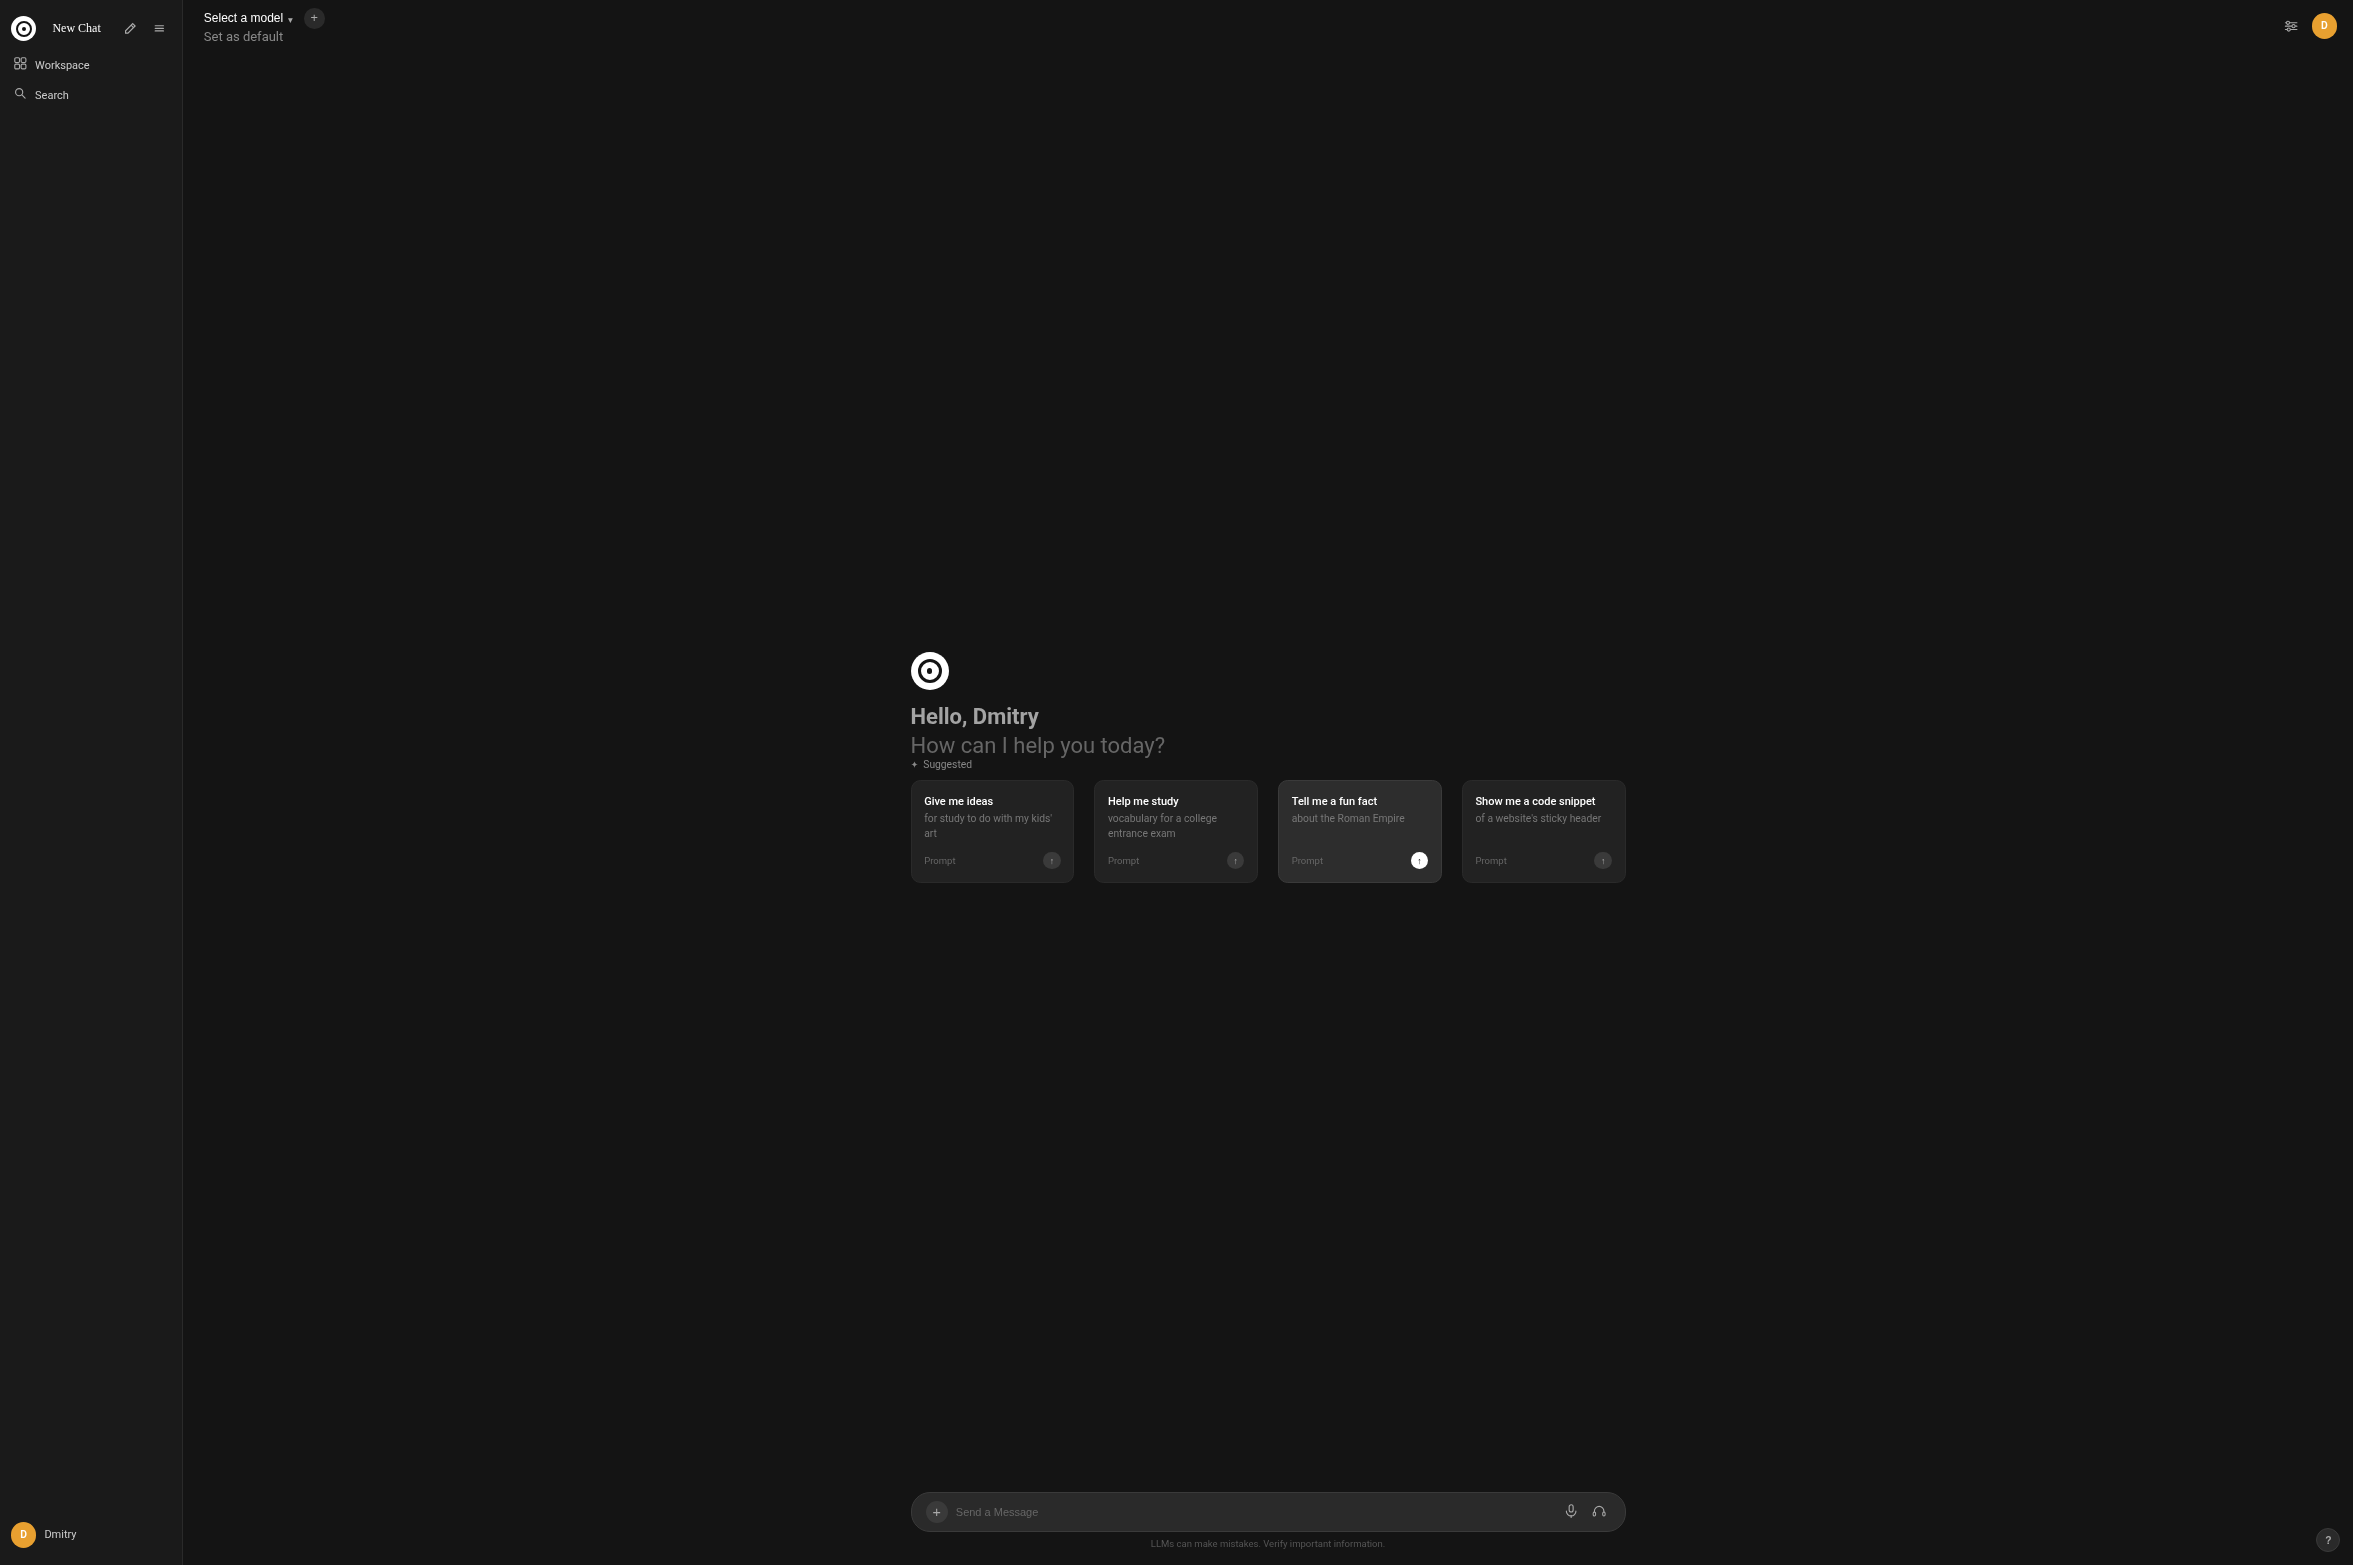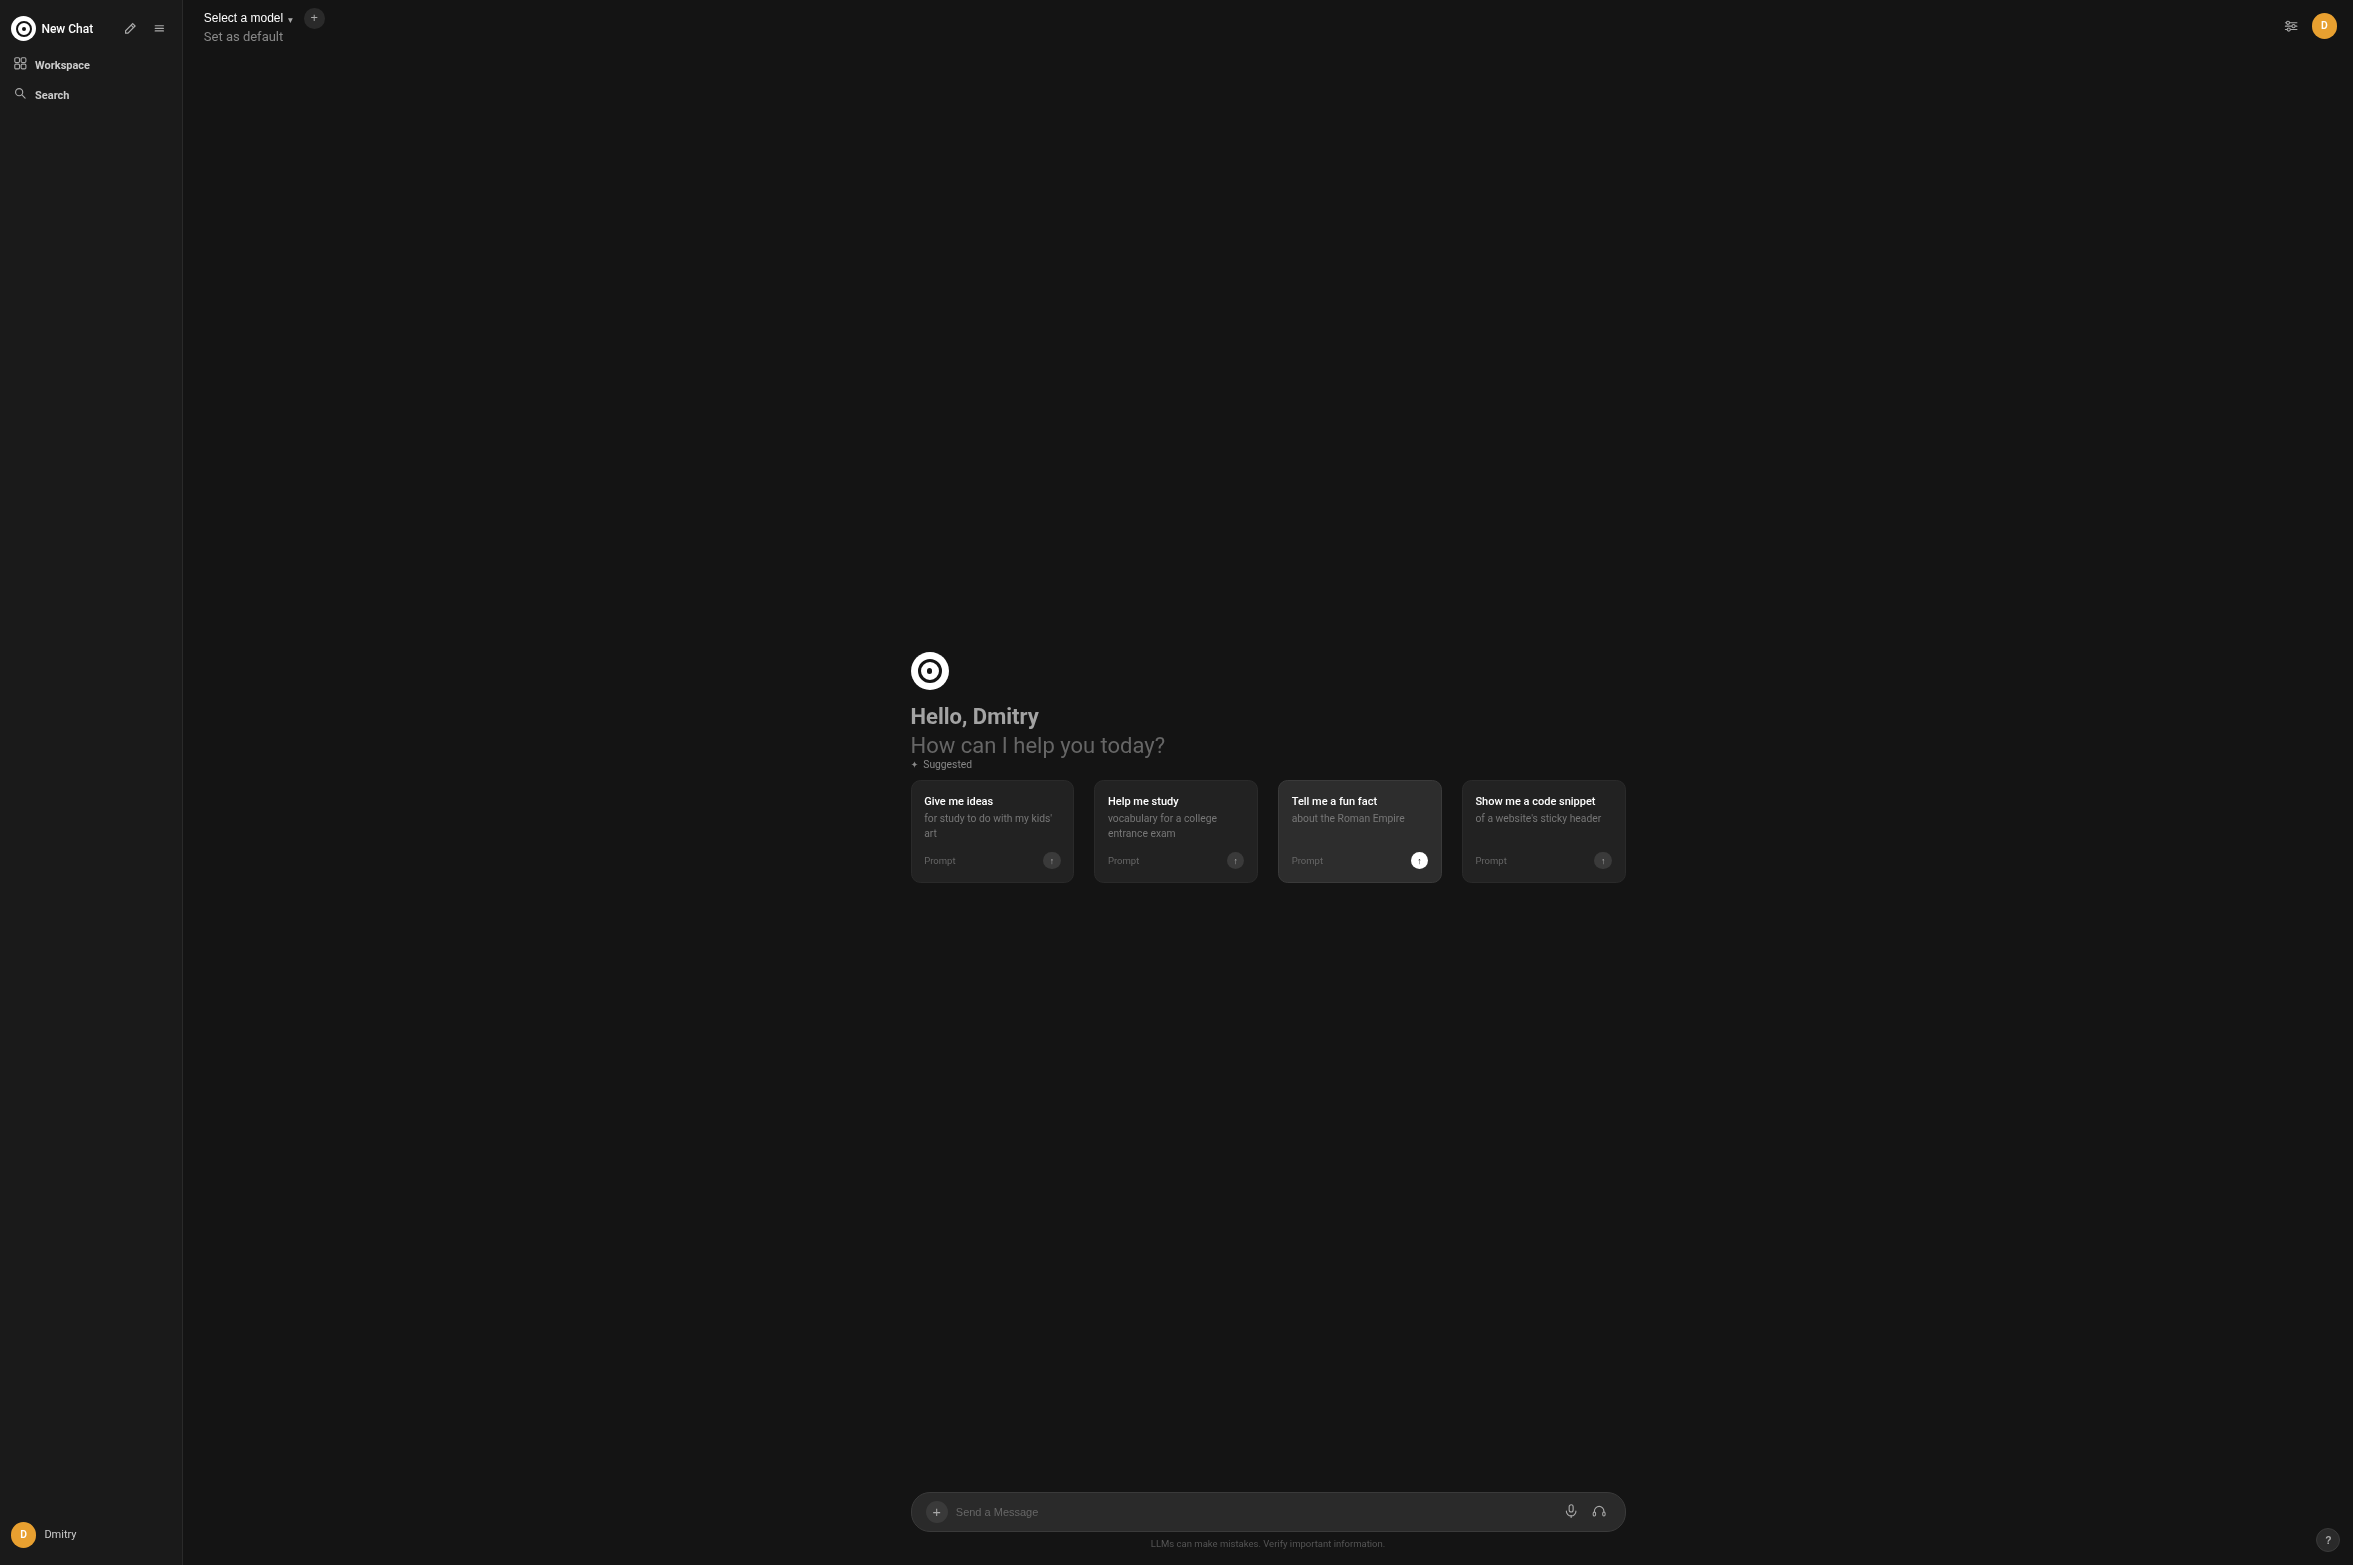--- a/index.html
+++ b/index.html
@@ -27,21 +27,22 @@
       display: flex;
       align-items: center;
       justify-content: space-between;
       padding: 6.4px 11px;
       margin-bottom: 3.2px;
     }
 
     .sidebar-logo-title {
       display: flex;
       align-items: center;
-      gap: 5px;
+      gap: 16px;
+      font-family: Liberation Serif, serif;
     }
 
     .logo-circle {
       width: 25.4px;
       height: 25.4px;
       border-radius: 50%;
       background: #ffffff;
       display: flex;
       align-items: center;
       justify-content: center;
@@ -100,21 +101,20 @@
 
     .sidebar-item {
       display: flex;
       align-items: center;
       gap: 8px;
       padding: 6.4px 8px;
       border-radius: 6.4px;
       cursor: pointer;
       font-size: 11px;
       color: #cccccc;
-      font-weight: bold;
     }
 
     .sidebar-item-icon {
       font-size: 12px;
       color: #aaaaaa;
     }
 
     .sidebar-footer {
       margin-top: auto;
       padding: 8px 11px;

